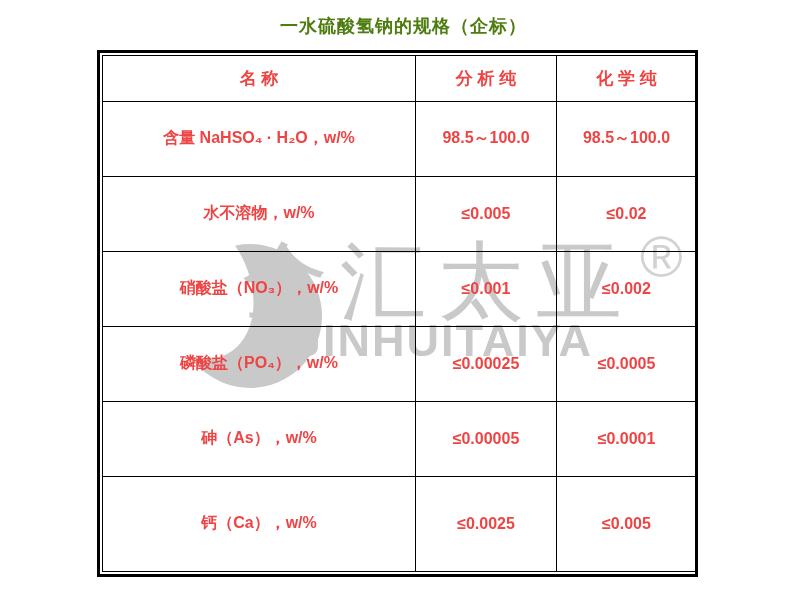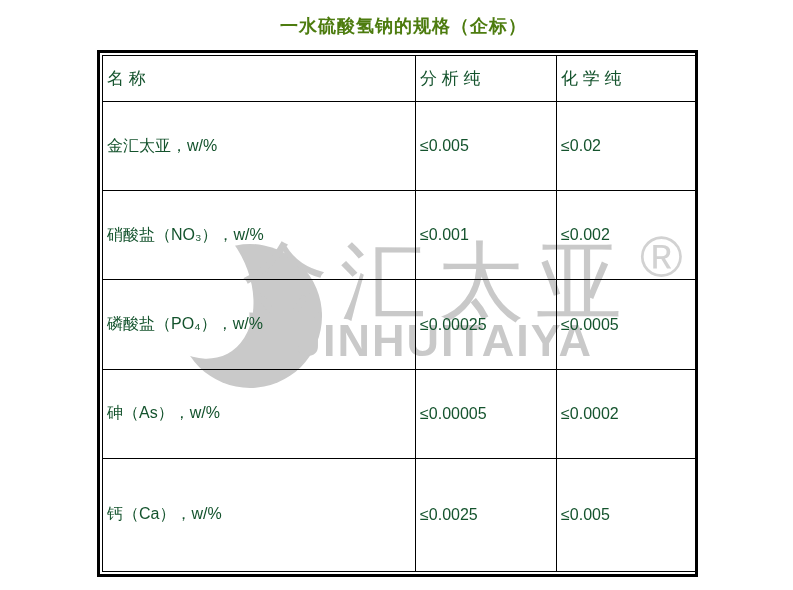--- a/index.html
+++ b/index.html
@@ -79,27 +79,27 @@
   }
   table.spec {
     width: 100%;
     height: 100%;
     border-collapse: collapse;
     table-layout: fixed;
     background: transparent;
   }
   table.spec th, table.spec td {
     border: 1px solid #000;
-    text-align: left;
+    text-align: center;
     vertical-align: middle;
     font-size: 16px;
-    color: #14532d;
+    color: #ef4444;
     padding: 0 4px;
     background: transparent;
-    font-weight: normal;
+    font-weight: bold;
   }
   table.spec thead th { height: 45px; font-size: 17px; }
   table.spec tbody td { height: 40px; }
   table.spec tbody tr:last-child td { height: 51px; }
   .col-name  { width: 313px; }
   .col-ar    { width: 141px; }
   .col-cp    { width: 140px; }
 </style>
 </head>
 <body>
@@ -125,38 +125,43 @@
       </colgroup>
       <thead>
         <tr>
           <th>名    称</th>
           <th>分 析 纯</th>
           <th>化 学 纯</th>
         </tr>
       </thead>
       <tbody>
           <tr>
-            <td>金汇太亚，w/%</td>
+            <td>含量 NaHSO₄ · H₂O，w/%</td>
+            <td>98.5～100.0</td>
+            <td>98.5～100.0</td>
+          </tr>
+          <tr>
+            <td>水不溶物，w/%</td>
             <td>≤0.005</td>
             <td>≤0.02</td>
           </tr>
           <tr>
             <td>硝酸盐（NO₃），w/%</td>
             <td>≤0.001</td>
             <td>≤0.002</td>
           </tr>
           <tr>
             <td>磷酸盐（PO₄），w/%</td>
             <td>≤0.00025</td>
             <td>≤0.0005</td>
           </tr>
           <tr>
             <td>砷（As），w/%</td>
             <td>≤0.00005</td>
-            <td>≤0.0002</td>
+            <td>≤0.0001</td>
           </tr>
           <tr>
             <td>钙（Ca），w/%</td>
             <td>≤0.0025</td>
             <td>≤0.005</td>
           </tr>
         </tbody>
     </table>
   </div>
 

